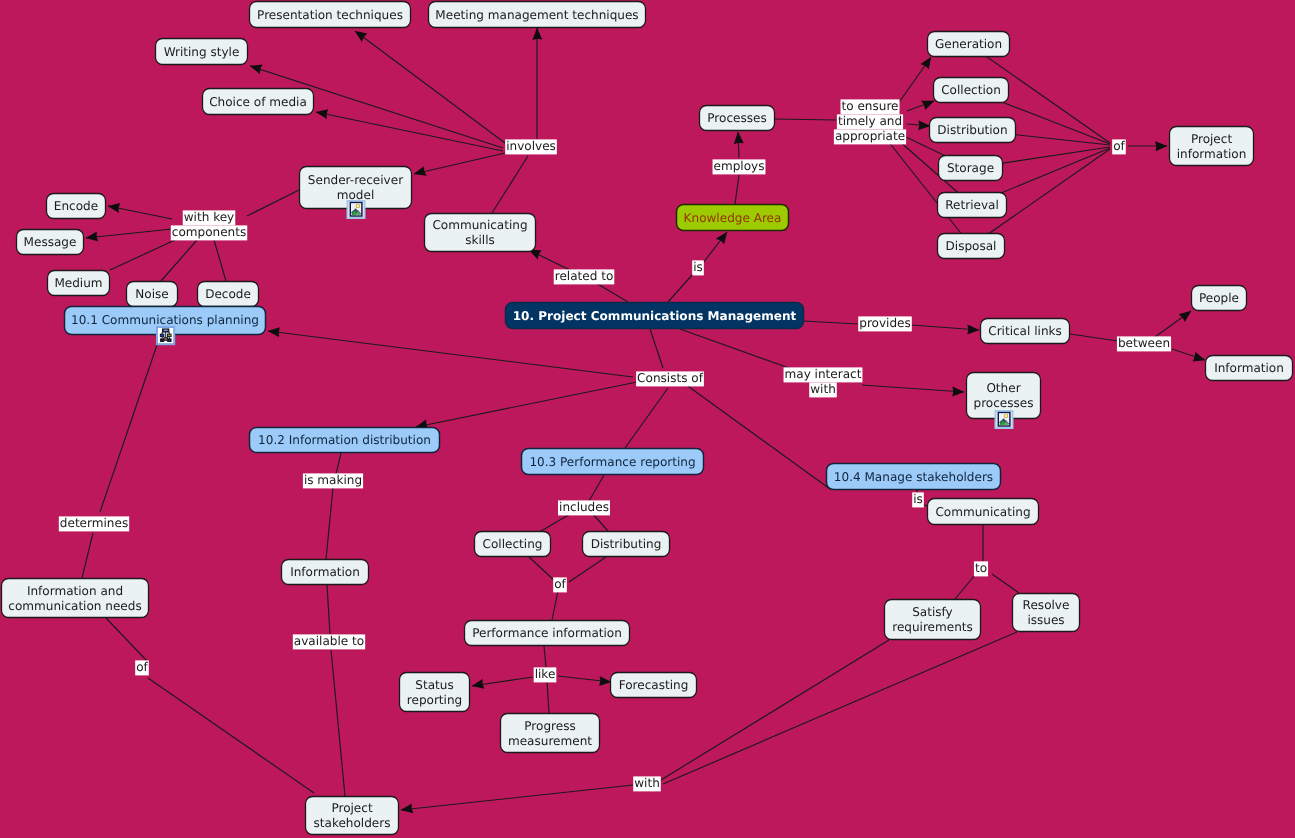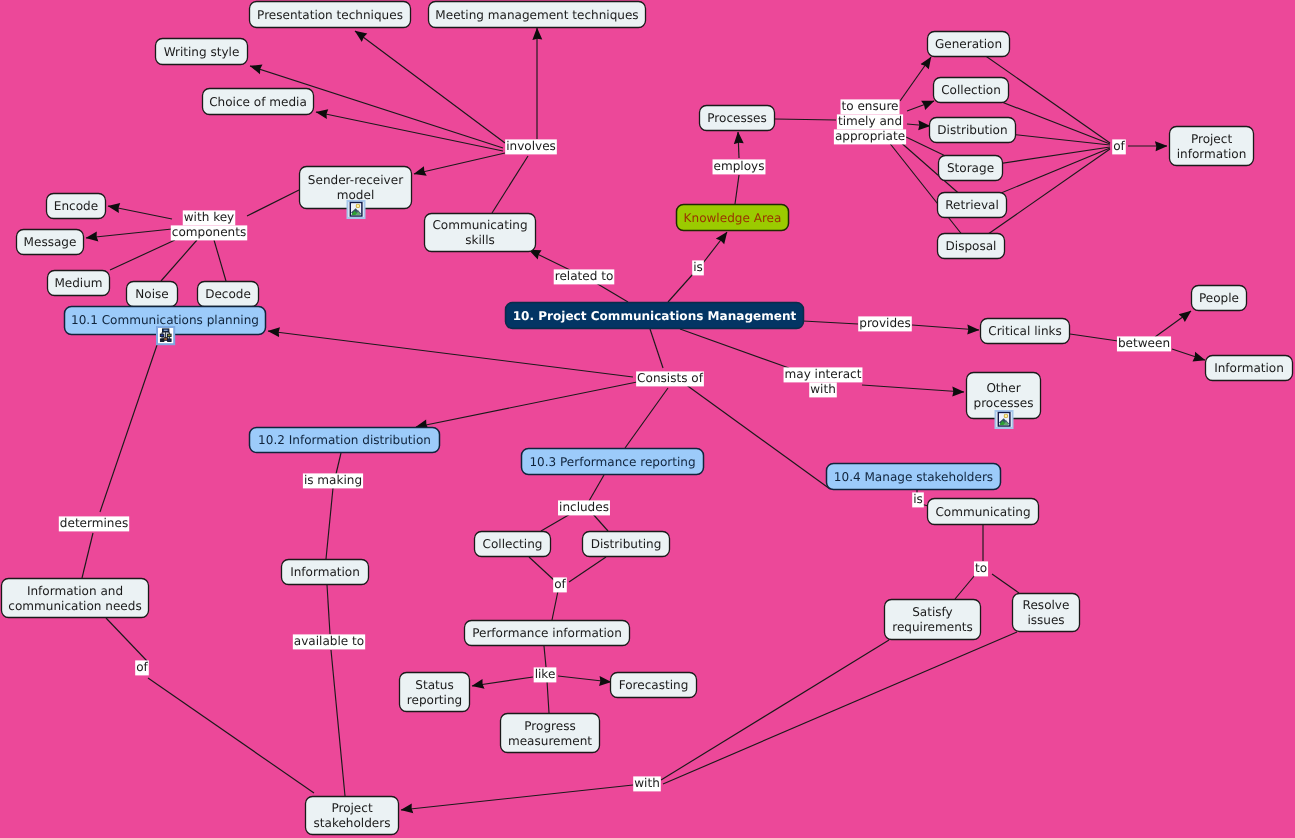--- a/index.html
+++ b/index.html
@@ -1,17 +1,17 @@
 <!DOCTYPE html>
 <html><head>
 <meta charset="utf-8">
 <title>10. Project Communications Management – concept map</title>
 <style>
   html,body{margin:0;padding:0;background:#ffffff;-webkit-font-smoothing:antialiased;}
-  #stage{position:relative;width:1295px;height:838px;background:#ec4899;overflow:hidden;
+  #stage{position:relative;width:1295px;height:838px;background:#be185d;overflow:hidden;
          font-family:"DejaVu Sans", sans-serif;}
   svg#map{position:absolute;left:0;top:0;display:block;will-change:transform;transform:translateZ(0);}
   .link{stroke:#1a1a1a;stroke-width:1.15;fill:none;stroke-linecap:butt;}
   text{white-space:pre;text-rendering:geometricPrecision;-webkit-font-smoothing:antialiased;}
   svg{shape-rendering:geometricPrecision;}
 </style>
 </head>
 <body>
 
 <div id="stage">

